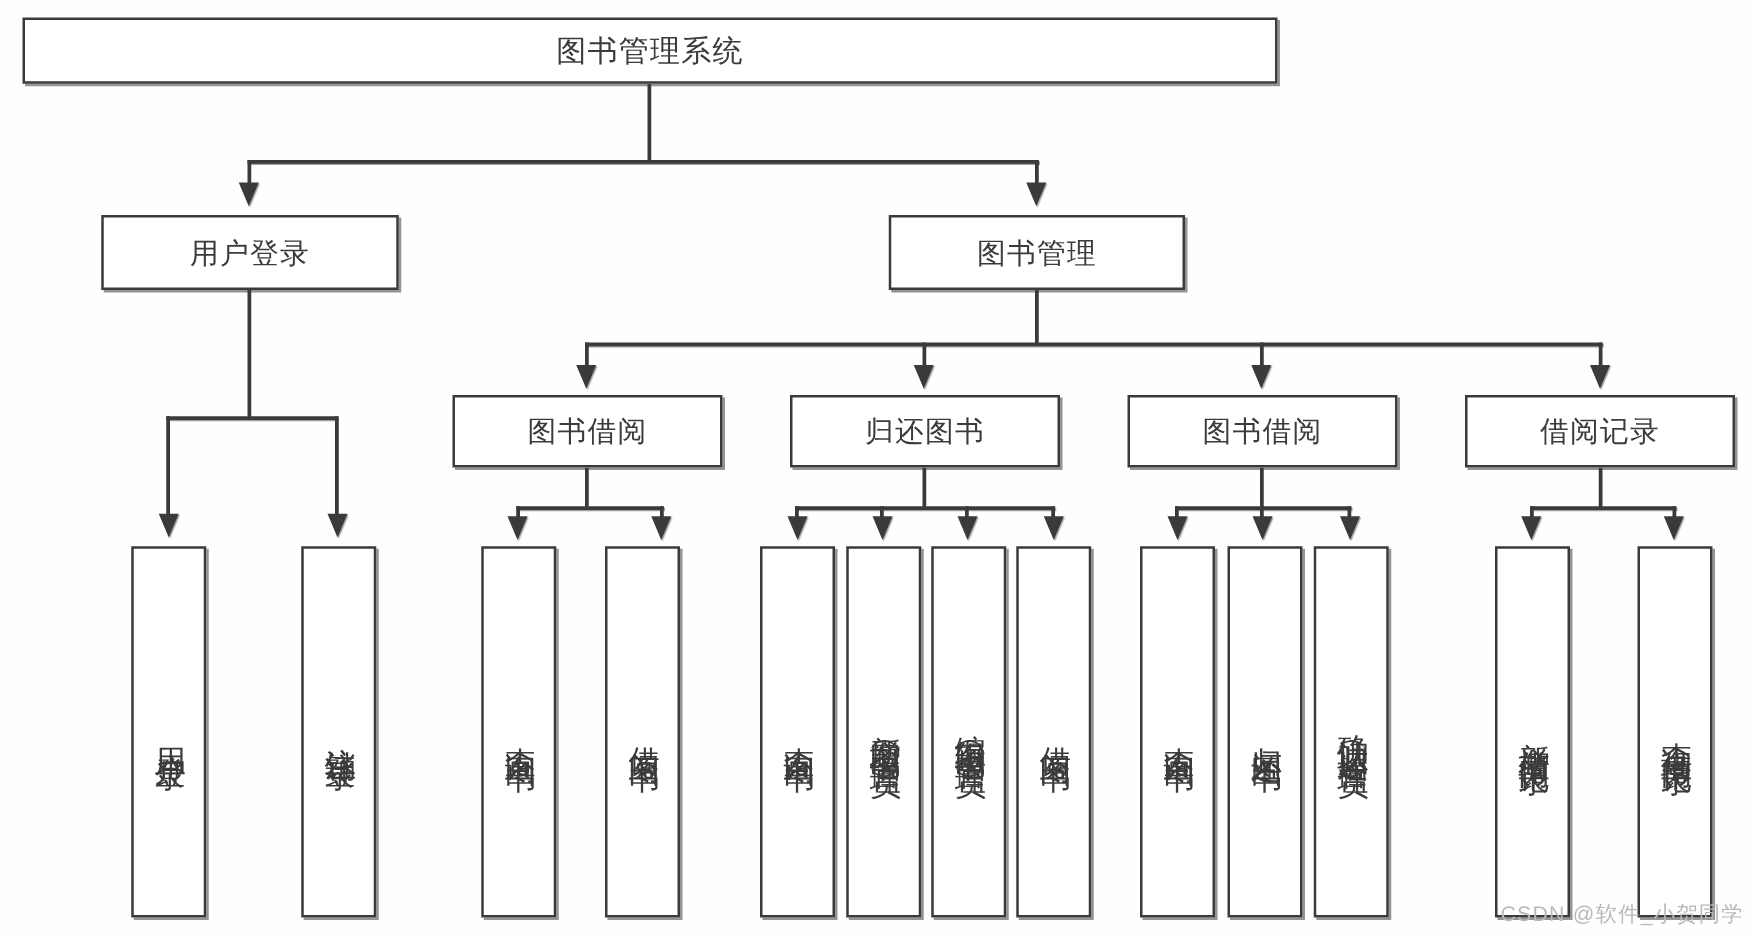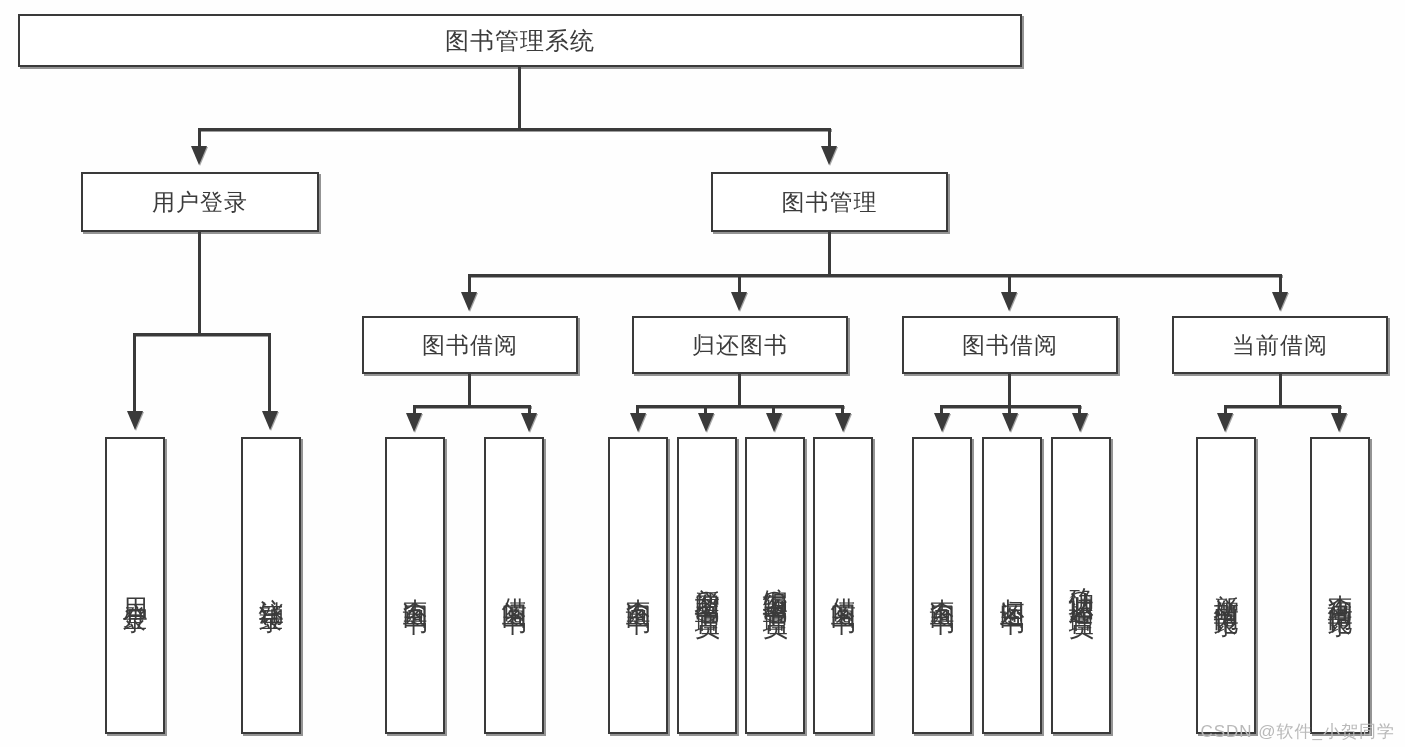--- a/index.html
+++ b/index.html
@@ -113,21 +113,21 @@
   <div class="node h" style="left:362px;top:316px;width:216px;height:58px;">
     <span>图书借阅</span>
   </div>
   <div class="node h" style="left:632px;top:316px;width:216px;height:58px;">
     <span>归还图书</span>
   </div>
   <div class="node h" style="left:902px;top:316px;width:216px;height:58px;">
     <span>图书借阅</span>
   </div>
   <div class="node h" style="left:1172px;top:316px;width:216px;height:58px;">
-    <span>当前借阅</span>
+    <span>借阅记录</span>
   </div>
 
   <div class="ln v" style="left:468px;top:374px;width:3px;height:33px;"></div>
   <div class="ln h sh" style="left:413px;top:405px;width:118px;height:3px;"></div>
   <div class="ln v" style="left:413px;top:405px;width:3px;height:10px;"></div>
   <div class="ln v" style="left:528px;top:405px;width:3px;height:10px;"></div>
   <div class="arrow" style="left:406px;top:413px;"></div>
   <div class="arrow" style="left:521px;top:413px;"></div>
 
   <div class="ln v" style="left:738px;top:374px;width:3px;height:33px;"></div>

